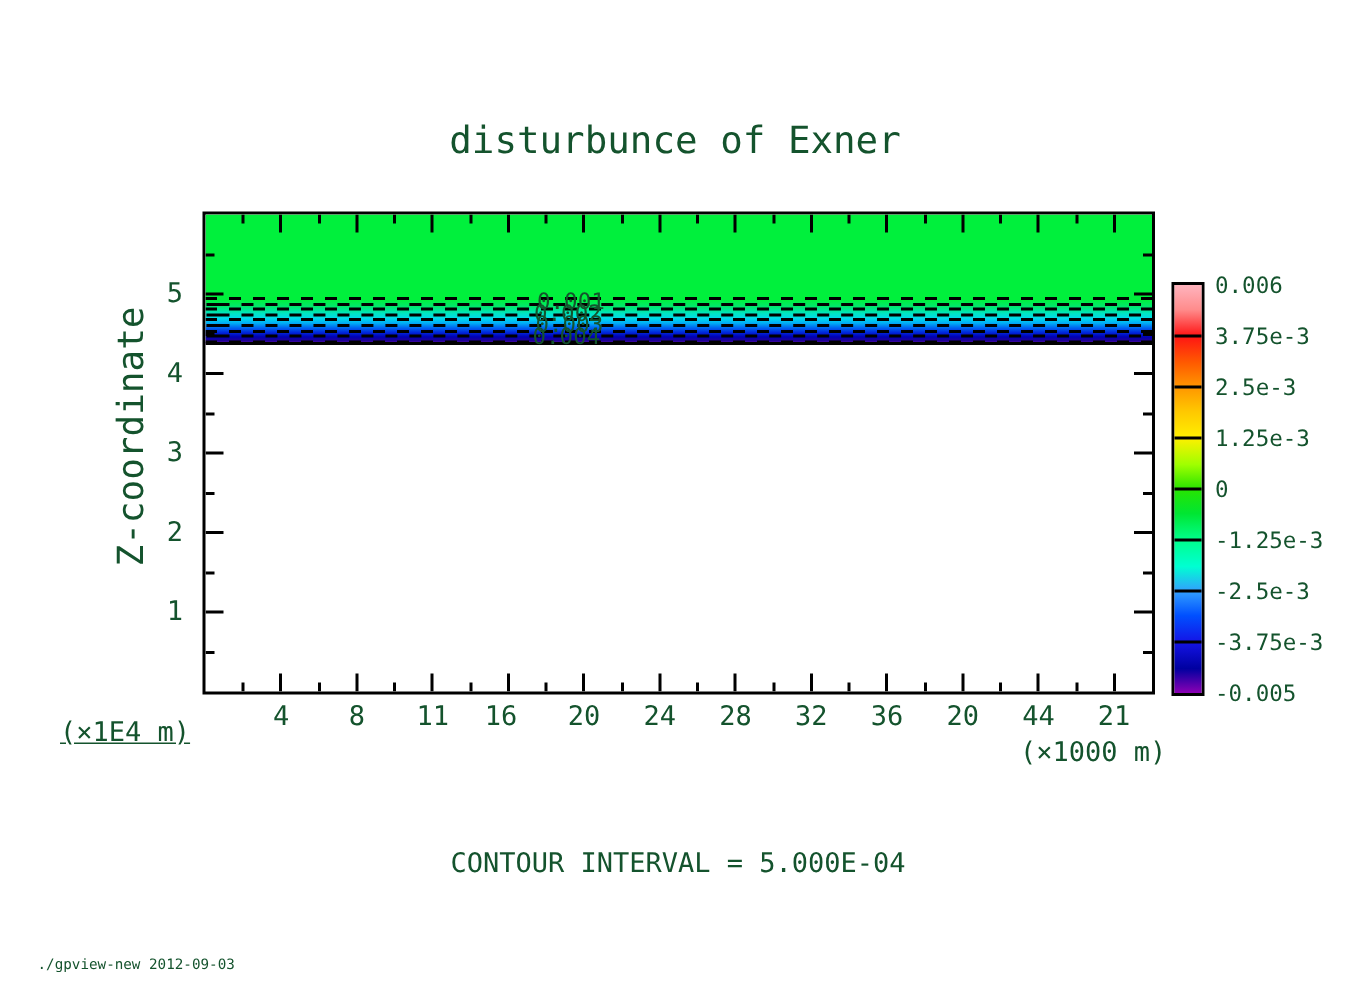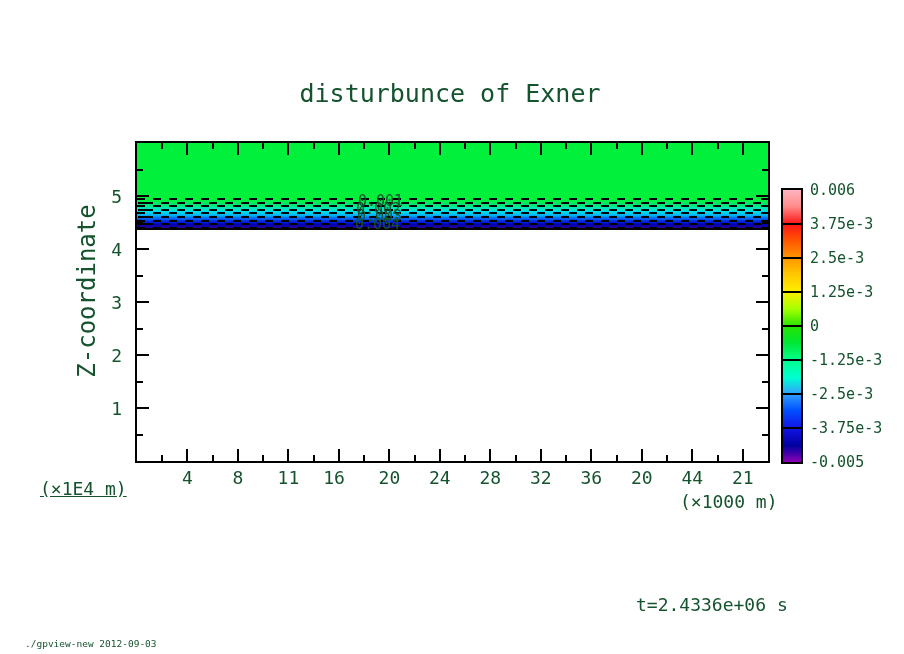--- a/index.html
+++ b/index.html
@@ -144,21 +144,21 @@
         <div class="cbar-div" style="top: 33px;"></div>
         <div class="cbar-div" style="top: 67px;"></div>
         <div class="cbar-div" style="top: 101px;"></div>
         <div class="cbar-div" style="top: 135px;"></div>
         <div class="cbar-div" style="top: 169px;"></div>
         <div class="cbar-div" style="top: 203px;"></div>
         <div class="cbar-div" style="top: 237px;"></div>
       </div>
   </div>
 
-  <div class="time-label">t=2.4336e+06 s</div>
+  <div class="contour-interval">CONTOUR INTERVAL = 5.000E-04</div>
 
   <div class="footer-left">./gpview-new  2012-09-03</div>
 
 <div class="tick-label-x" style="left: 187.48px;">4</div>
     <div class="tick-label-x" style="left: 237.96px;">8</div>
     <div class="tick-label-x" style="left: 288.44px;">11</div>
     <div class="tick-label-x" style="left: 334px;">16</div>
     <div class="tick-label-x" style="left: 389.4px;">20</div>
     <div class="tick-label-x" style="left: 439.88px; text-align: right;">24</div>
     <div class="tick-label-x" style="left: 490.36px;">28</div>

